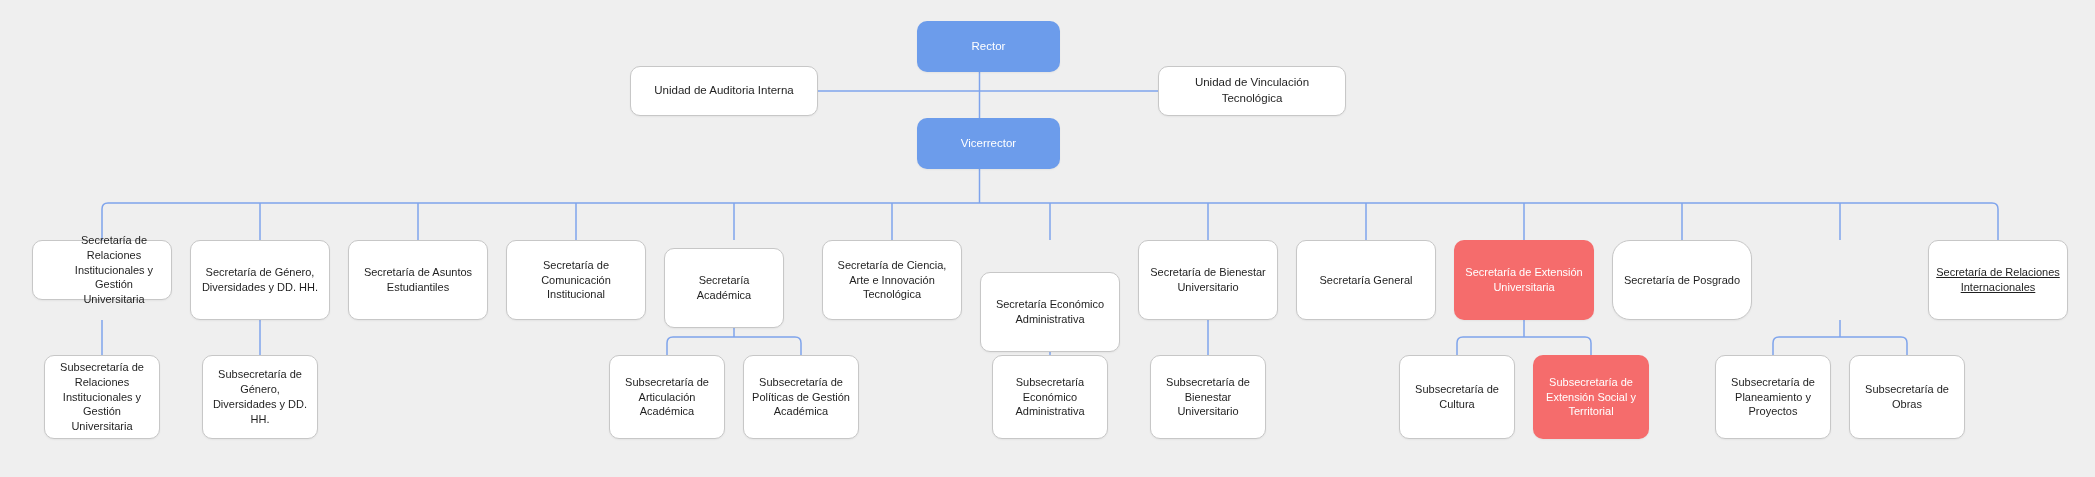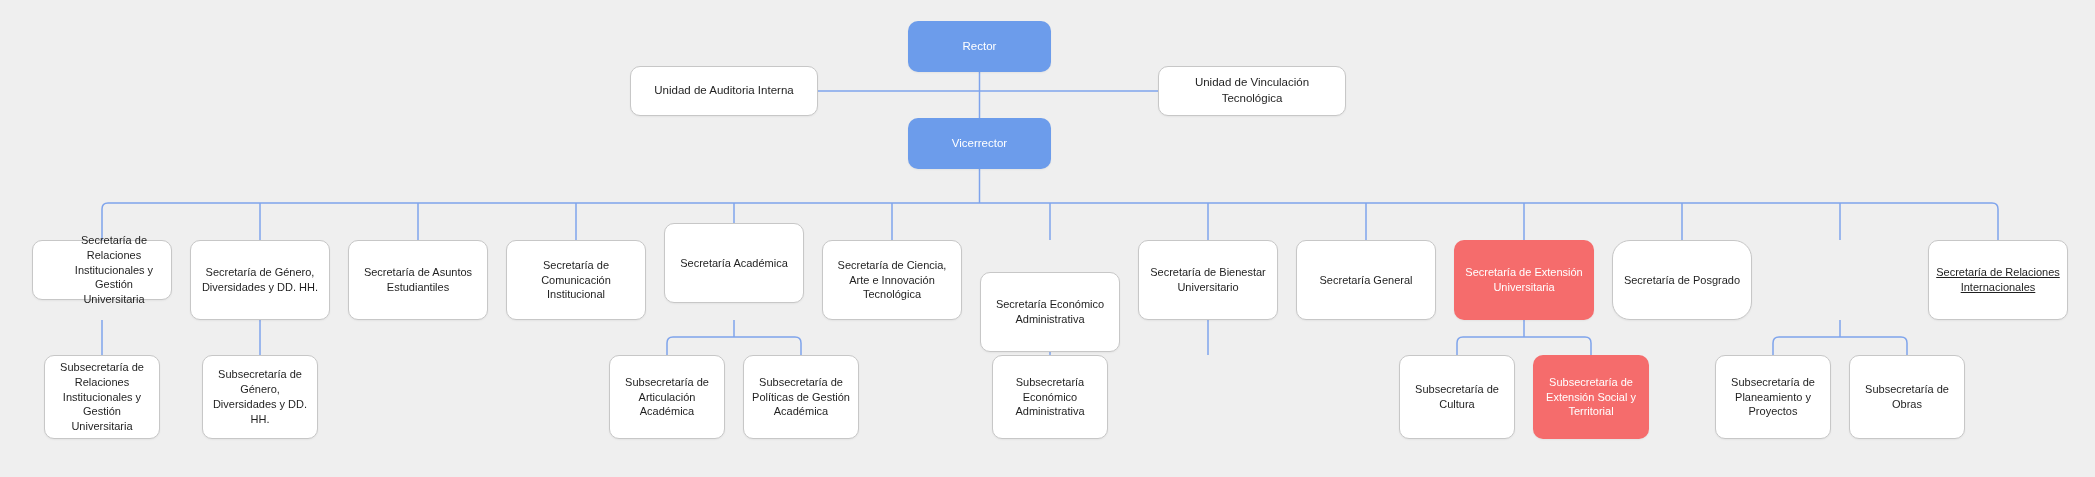--- a/index.html
+++ b/index.html
@@ -34,20 +34,21 @@
     font-size:11px;
     line-height:1.35;
     padding:4px 7px;
     cursor:default;
   }
   .node.primary{
     background:var(--primary,#6c9ceb);
     border:none;
     color:#ffffff;
     font-size:11.5px;
+    margin-left:9px;
   }
   .node.danger{
     background:var(--danger,#f56c6c);
     border:none;
     color:#ffffff;
   }
   .node.staff{
     font-size:11.5px;
   }
 </style>
@@ -85,27 +86,28 @@
     <div class="node primary" style="left: 908px; top: 21px; width: 143px; height: 51px;">Rector</div>
     <div class="node primary" style="left: 908px; top: 118px; width: 143px; height: 51px;">Vicerrector</div>
     <div class="node staff" style="left: 630px; top: 66px; width: 188px; height: 50px;">Unidad de Auditoria Interna</div>
     <div class="node staff" style="left: 1158px; top: 66px; width: 188px; height: 50px; text-align: center;">Unidad de Vinculación Tecnológica</div>
     <div class="node" style="left: 32px; top: 240px; width: 140px; height: 60px; padding-left: 31px;">Secretaría de Relaciones Institucionales y Gestión Universitaria</div>
     <div class="node" style="left: 44px; top: 355px; width: 116px; height: 84px;">Subsecretaría de Relaciones Institucionales y Gestión Universitaria</div>
     <div class="node" style="left: 190px; top: 240px; width: 140px; height: 80px;">Secretaría de Género, Diversidades y DD. HH.</div>
     <div class="node" style="left: 202px; top: 355px; width: 116px; height: 84px;">Subsecretaría de Género, Diversidades y DD. HH.</div>
     <div class="node" style="left: 348px; top: 240px; width: 140px; height: 80px;">Secretaría de Asuntos Estudiantiles</div>
     <div class="node" style="left: 506px; top: 240px; width: 140px; height: 80px;">Secretaría de Comunicación Institucional</div>
-    <div class="node" style="left: 664px; top: 223px; width: 140px; height: 80px;">Secretaría Académica</div>
+    <div class="node" style="left: 664px; top: 248px; width: 120px; height: 80px;">Secretaría Académica</div>
     <div class="node" style="left: 609px; top: 355px; width: 116px; height: 84px;">Subsecretaría de Articulación Académica</div>
     <div class="node" style="left: 743px; top: 355px; width: 116px; height: 84px;">Subsecretaría de Políticas de Gestión Académica</div>
     <div class="node" style="left: 822px; top: 240px; width: 140px; height: 80px;">Secretaría de Ciencia, Arte e Innovación Tecnológica</div>
     <div class="node" style="left: 980px; top: 240px; width: 140px; height: 80px; margin-top: 32px;">Secretaría Económico Administrativa</div>
     <div class="node" style="left: 992px; top: 355px; width: 116px; height: 84px;">Subsecretaría Económico Administrativa</div>
     <div class="node" style="left: 1138px; top: 240px; width: 140px; height: 80px;">Secretaría de Bienestar Universitario</div>
+    <div class="node" style="left: 1150px; top: 355px; width: 116px; height: 84px;">Subsecretaría de Bienestar Universitario</div>
     <div class="node" style="left: 1296px; top: 240px; width: 140px; height: 80px;">Secretaría General</div>
     <div class="node danger" style="left: 1454px; top: 240px; width: 140px; height: 80px;">Secretaría de Extensión Universitaria</div>
     <div class="node" style="left: 1399px; top: 355px; width: 116px; height: 84px;">Subsecretaría de Cultura</div>
     <div class="node danger" style="left: 1533px; top: 355px; width: 116px; height: 84px;">Subsecretaría de Extensión Social y Territorial</div>
     <div class="node" style="left: 1612px; top: 240px; width: 140px; height: 80px; border-radius: 18px;">Secretaría de Posgrado</div>
     <div class="node" style="left: 1715px; top: 355px; width: 116px; height: 84px;">Subsecretaría de Planeamiento y Proyectos</div>
     <div class="node" style="left: 1849px; top: 355px; width: 116px; height: 84px;">Subsecretaría de Obras</div>
     <div class="node" style="left: 1928px; top: 240px; width: 140px; height: 80px; text-decoration: underline;">Secretaría de Relaciones Internacionales</div>
   </div>
 

